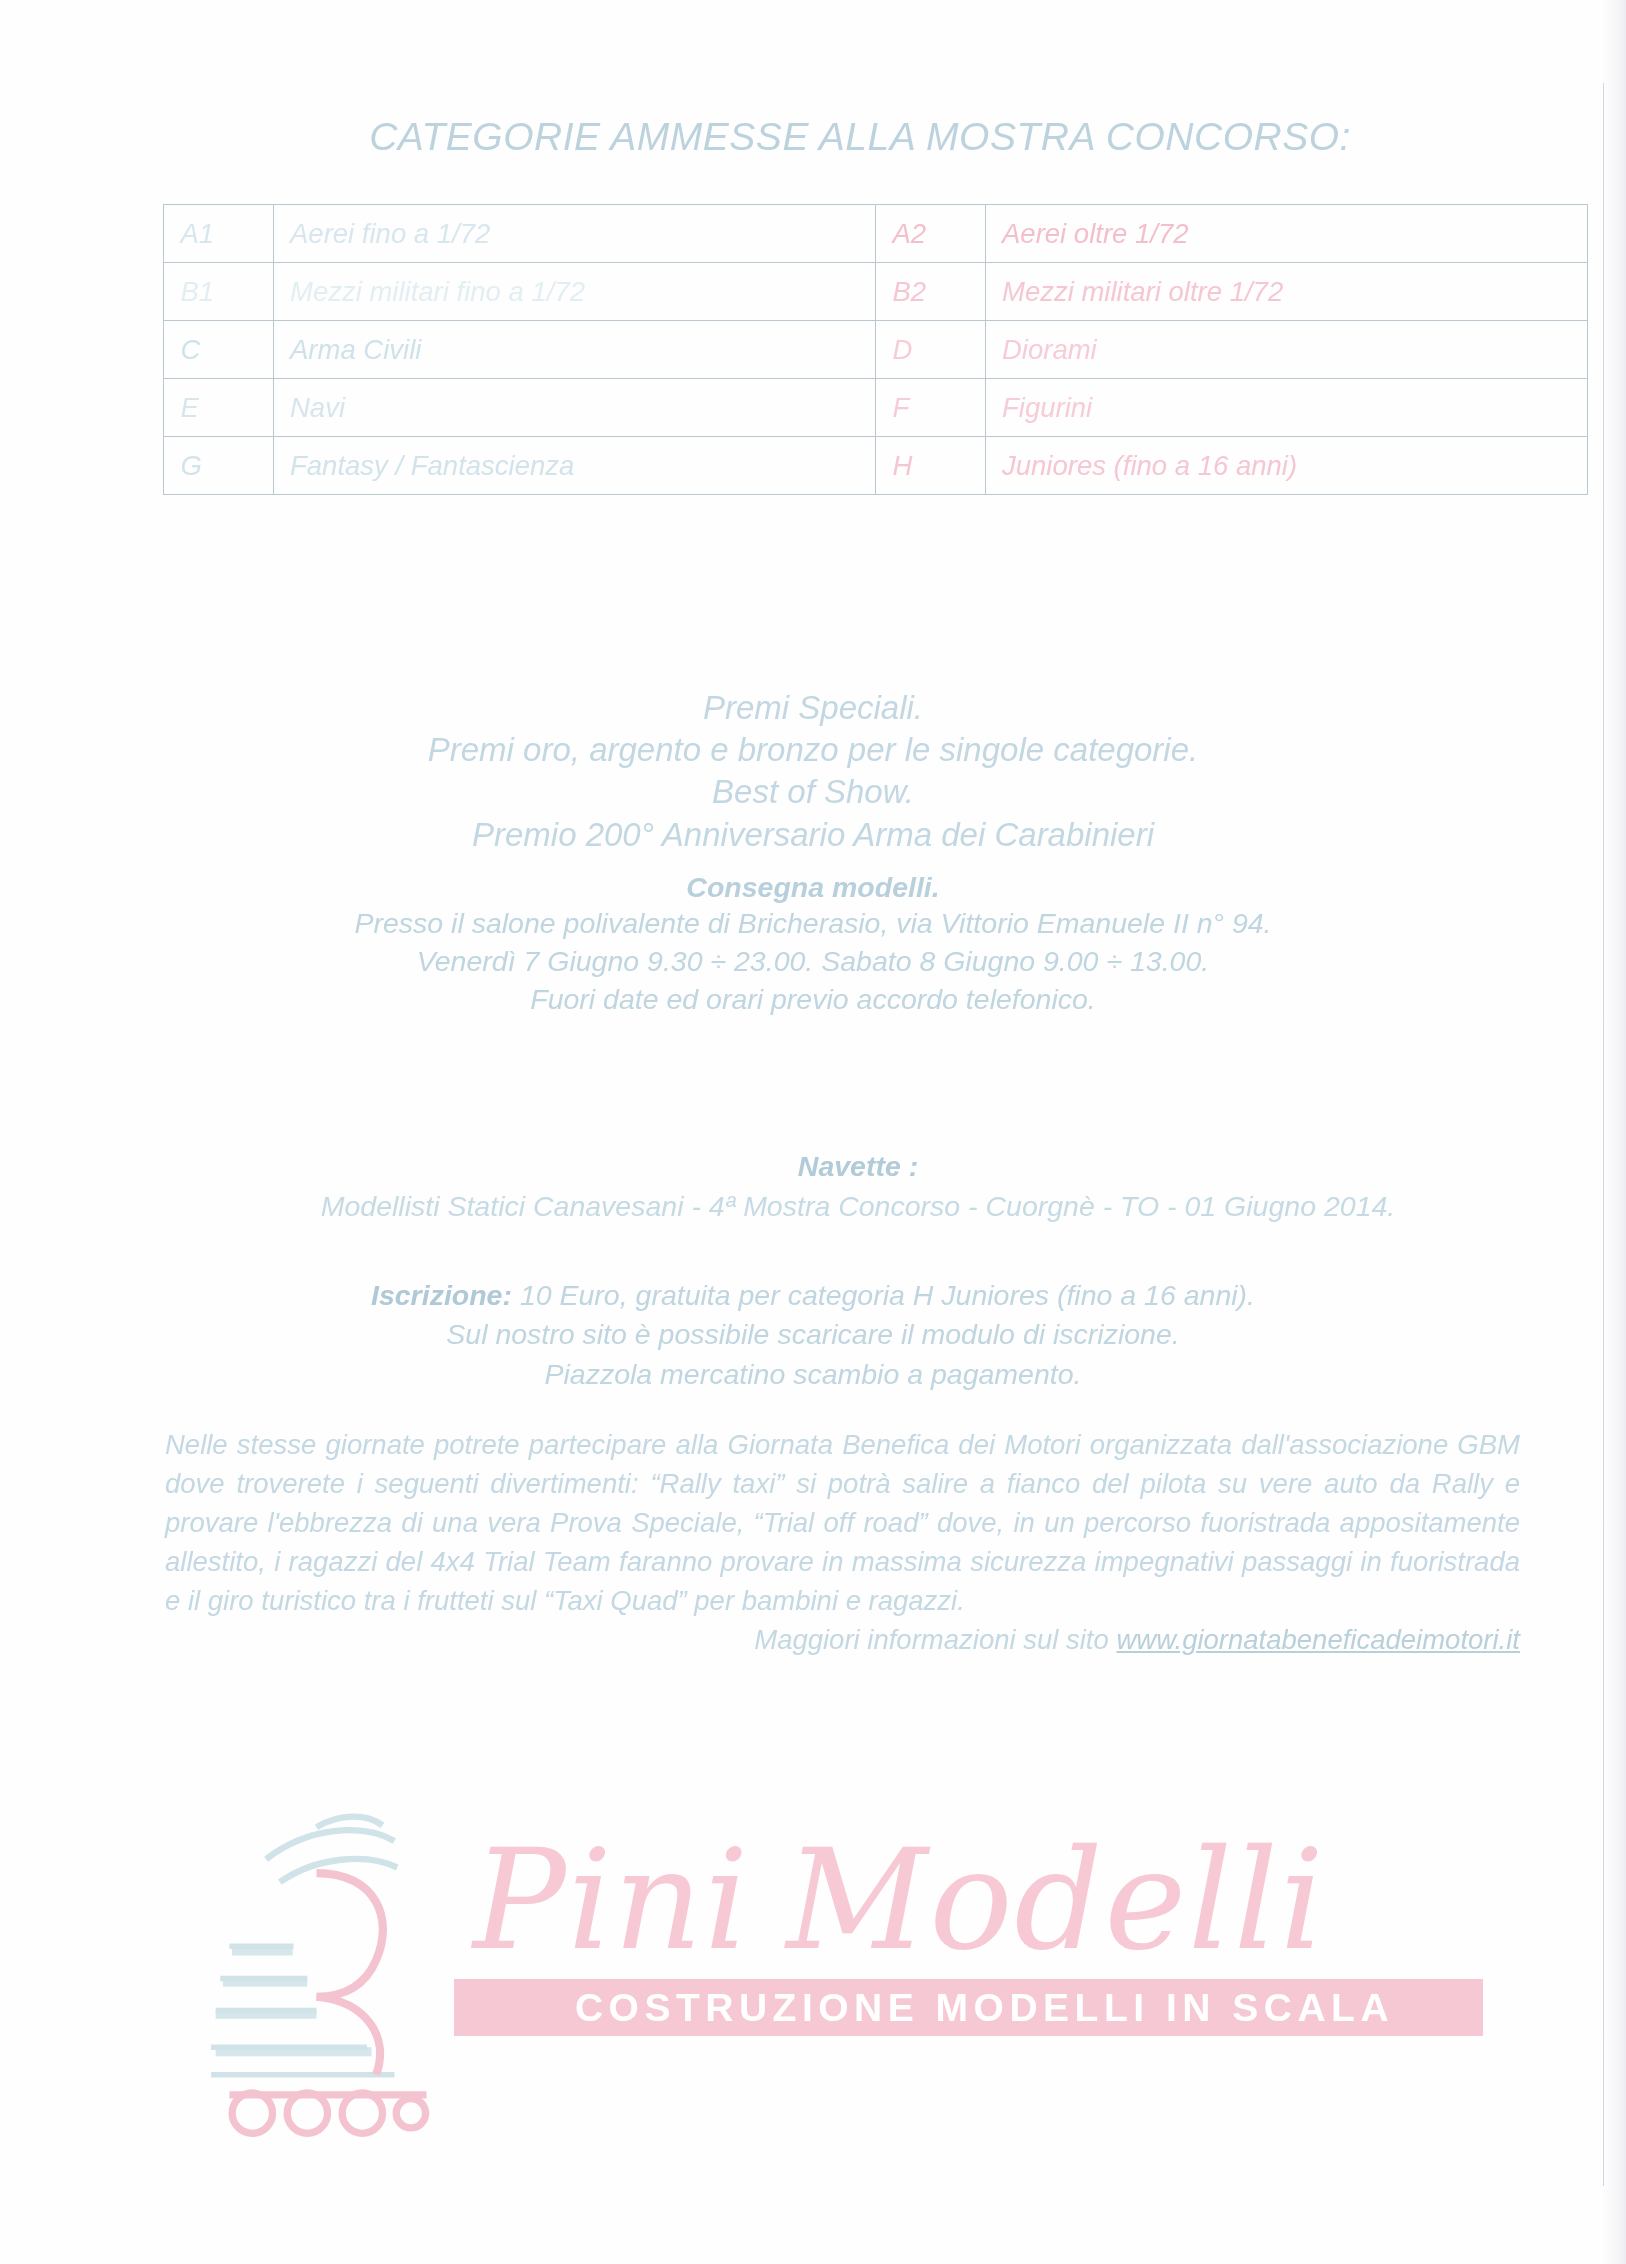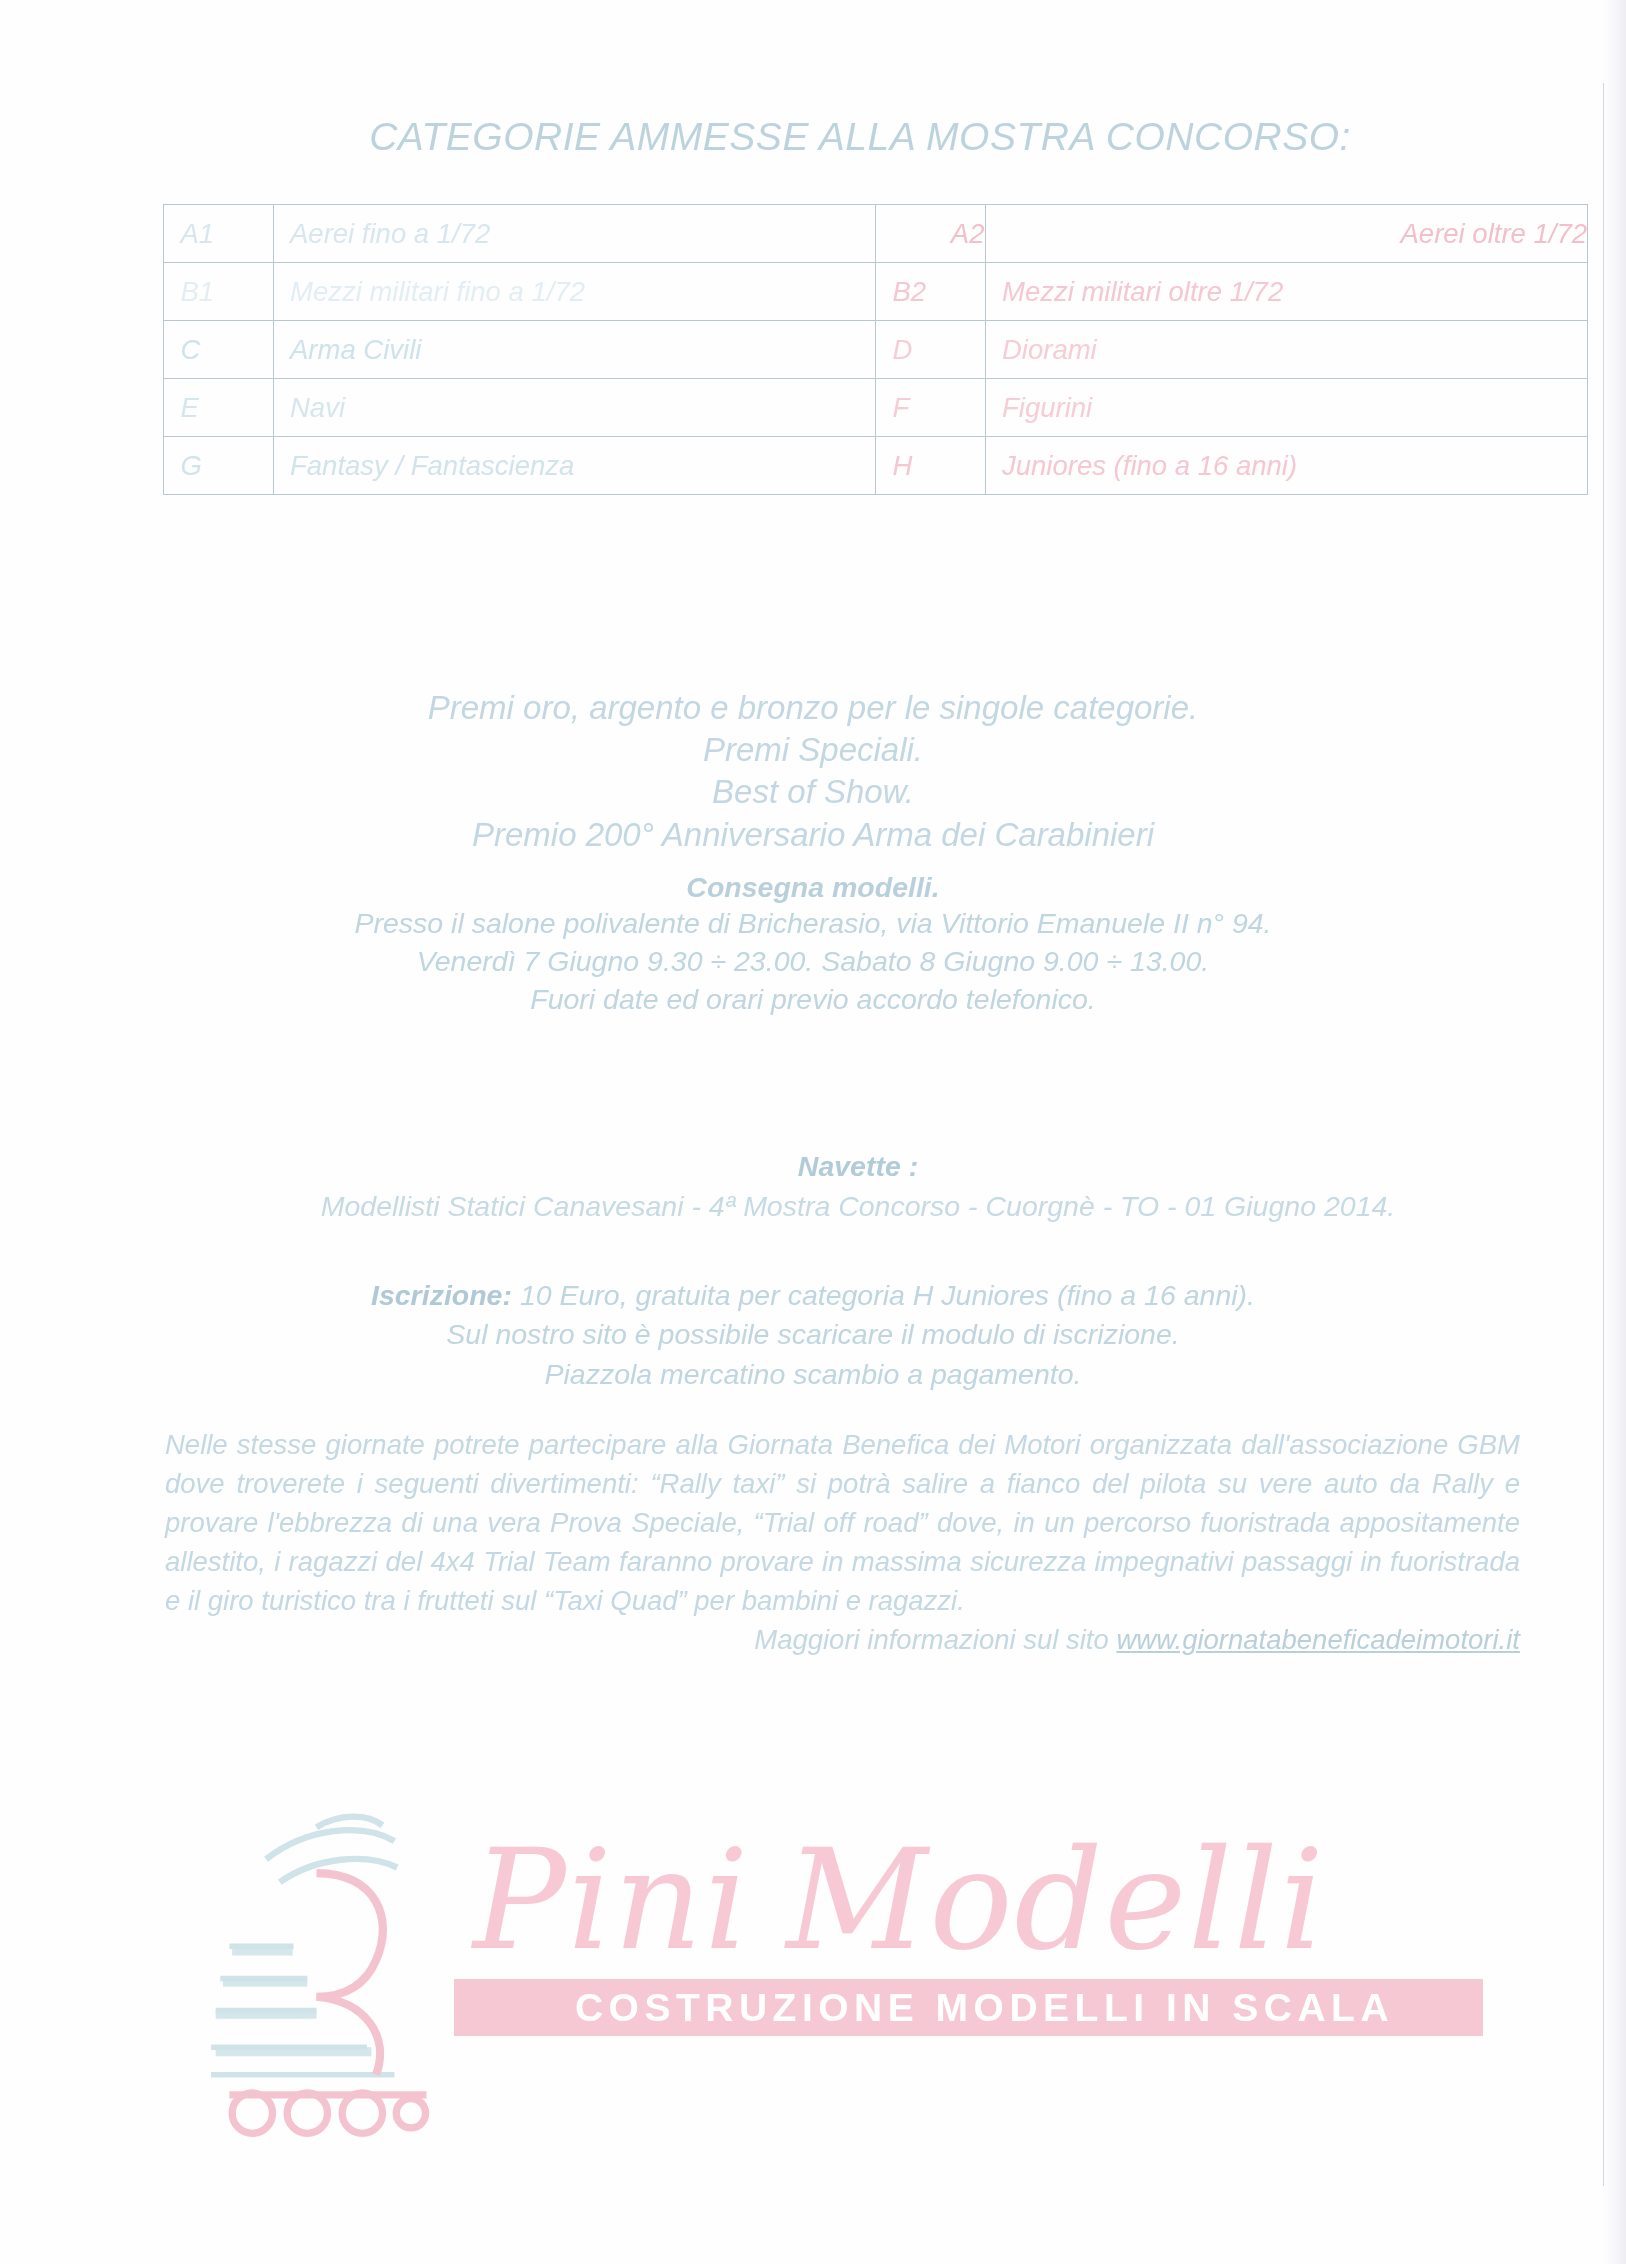--- a/index.html
+++ b/index.html
@@ -71,21 +71,21 @@
     white-space: nowrap;
   }
   td.code { width: 92px; }
   td.desc { width: 585px; }
   .r1 .code, .r1 .desc { color: #d8e7ee; }
   .r2 .code, .r2 .desc { color: #e3eef3; }
   .r3 .code, .r3 .desc { color: #cfe2ea; }
   .r4 .code, .r4 .desc { color: #d6e6ec; }
   .r5 .code, .r5 .desc { color: #d2e3ea; }
   .pink { color: #f6cdd6 !important; }
-  .pink-strong { color: #f3bfcb !important; text-align: right; }
+  .pink-strong { color: #f3bfcb !important; }
   .pink-mid { color: #f5c7d2 !important; }
 
   .note {
     position: absolute;
     top: 654px;
     left: 0;
     width: 1626px;
     text-align: center;
     font-size: 21px;
     font-weight: bold;
@@ -260,22 +260,22 @@
         <td class="code">G</td>
         <td class="desc">Fantasy / Fantascienza</td>
         <td class="code pink-mid">H</td>
         <td class="desc pink-mid">Juniores (fino a 16 anni)</td>
       </tr>
     </tbody>
   </table>
 
 
   <div class="lines">
+    <div class="l">Premi Speciali.</div>
     <div class="l">Premi oro, argento e bronzo per le singole categorie.</div>
-    <div class="l">Premi Speciali.</div>
     <div class="l">Best of Show.</div>
     <div class="l">Premio  200° Anniversario Arma dei Carabinieri</div>
     <div class="consegna">Consegna modelli.</div>
     <div class="p">Presso il salone polivalente di Bricherasio, via Vittorio Emanuele II n° 94.</div>
     <div class="p">Venerdì 7 Giugno 9.30 ÷ 23.00.  Sabato 8 Giugno  9.00 ÷ 13.00.</div>
     <div class="p">Fuori date ed orari previo accordo telefonico.</div>
   </div>
 
   <div class="navette-block">
     <div class="h">Navette :</div>

